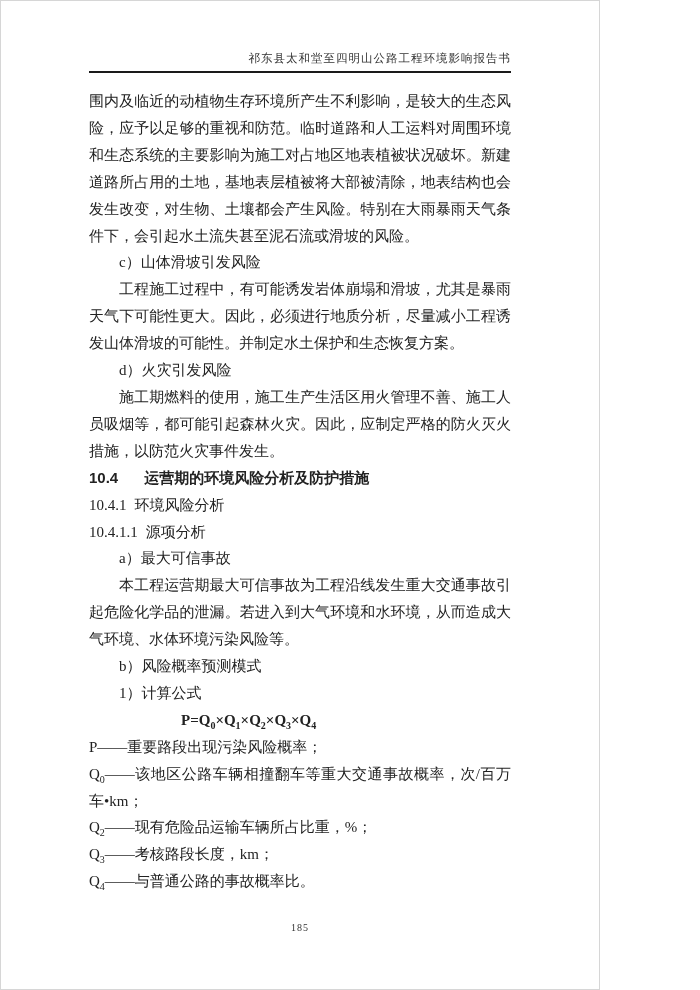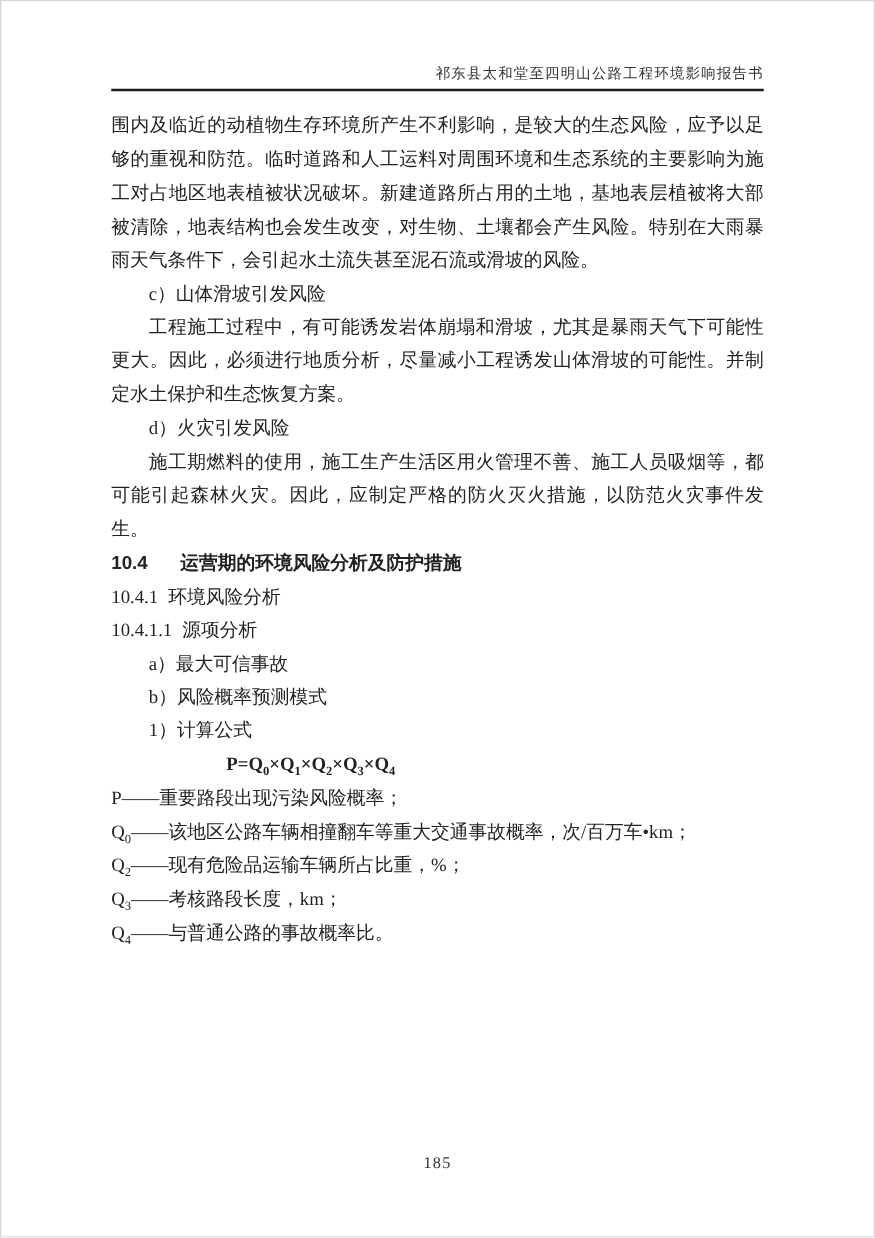--- a/index.html
+++ b/index.html
@@ -1,18 +1,18 @@
 <!DOCTYPE html>
 <html><head>
 <meta charset="utf-8">
 <style>
   html,body{margin:0;padding:0;background:#ffffff;}
   .page{
     position:relative;
-    width:700px;height:990px;
+    width:600px;height:990px;
     background:#ffffff;
     border:1px solid #d6d6d6;
     box-sizing:border-box;
     font-family:"Liberation Serif","DejaVu Serif",serif;
     color:#222222;
     overflow:hidden;
   }
   .header{
     position:absolute;
     left:88px;right:88px;top:50px;
@@ -47,21 +47,21 @@
   }
   .formula sub, .def-line sub{
     font-size:10px;
     line-height:0;
   }
   .def-line{text-indent:0;}
   .footer{
     position:absolute;
     left:0;right:0;top:921px;
     text-align:center;
-    font-size:13px;
+    font-size:10px;
     color:#333;
     letter-spacing:1px;
   }
 </style>
 </head>
 <body>
 
 <div class="page">
 
   <div class="header">
@@ -77,20 +77,21 @@
     <p class="indent">d）火灾引发风险</p>
     <p class="indent">施工期燃料的使用，施工生产生活区用火管理不善、施工人员吸烟等，都可能引起森林火灾。因此，应制定严格的防火灭火措施，以防范火灾事件发生。</p>
 
     <p class="h-bold"><span class="h-num">10.4</span><span>运营期的环境风险分析及防护措施</span></p>
 
     <p><span class="h-num-sub">10.4.1</span><span>环境风险分析</span></p>
 
     <p><span class="h-num-sub">10.4.1.1</span><span>源项分析</span></p>
 
     <p class="indent">a）最大可信事故</p>
+    <p class="indent">本工程运营期最大可信事故为工程沿线发生重大交通事故引起危险化学品的泄漏。若进入到大气环境和水环境，从而造成大气环境、水体环境污染风险等。</p>
 
     <p class="indent">b）风险概率预测模式</p>
     <p class="indent">1）计算公式</p>
 
     <p class="formula"><span>P=Q</span><sub>0</sub><span>×Q</span><sub>1</sub><span>×Q</span><sub>2</sub><span>×Q</span><sub>3</sub><span>×Q</span><sub>4</sub></p>
 
     <p class="def-line"><span>P</span><sub></sub><span>——重要路段出现污染风险概率；</span></p>
     <p class="def-line"><span>Q</span><sub>0</sub><span>——该地区公路车辆相撞翻车等重大交通事故概率，次/百万车•km；</span></p>
     <p class="def-line"><span>Q</span><sub>2</sub><span>——现有危险品运输车辆所占比重，%；</span></p>
     <p class="def-line"><span>Q</span><sub>3</sub><span>——考核路段长度，km；</span></p>

